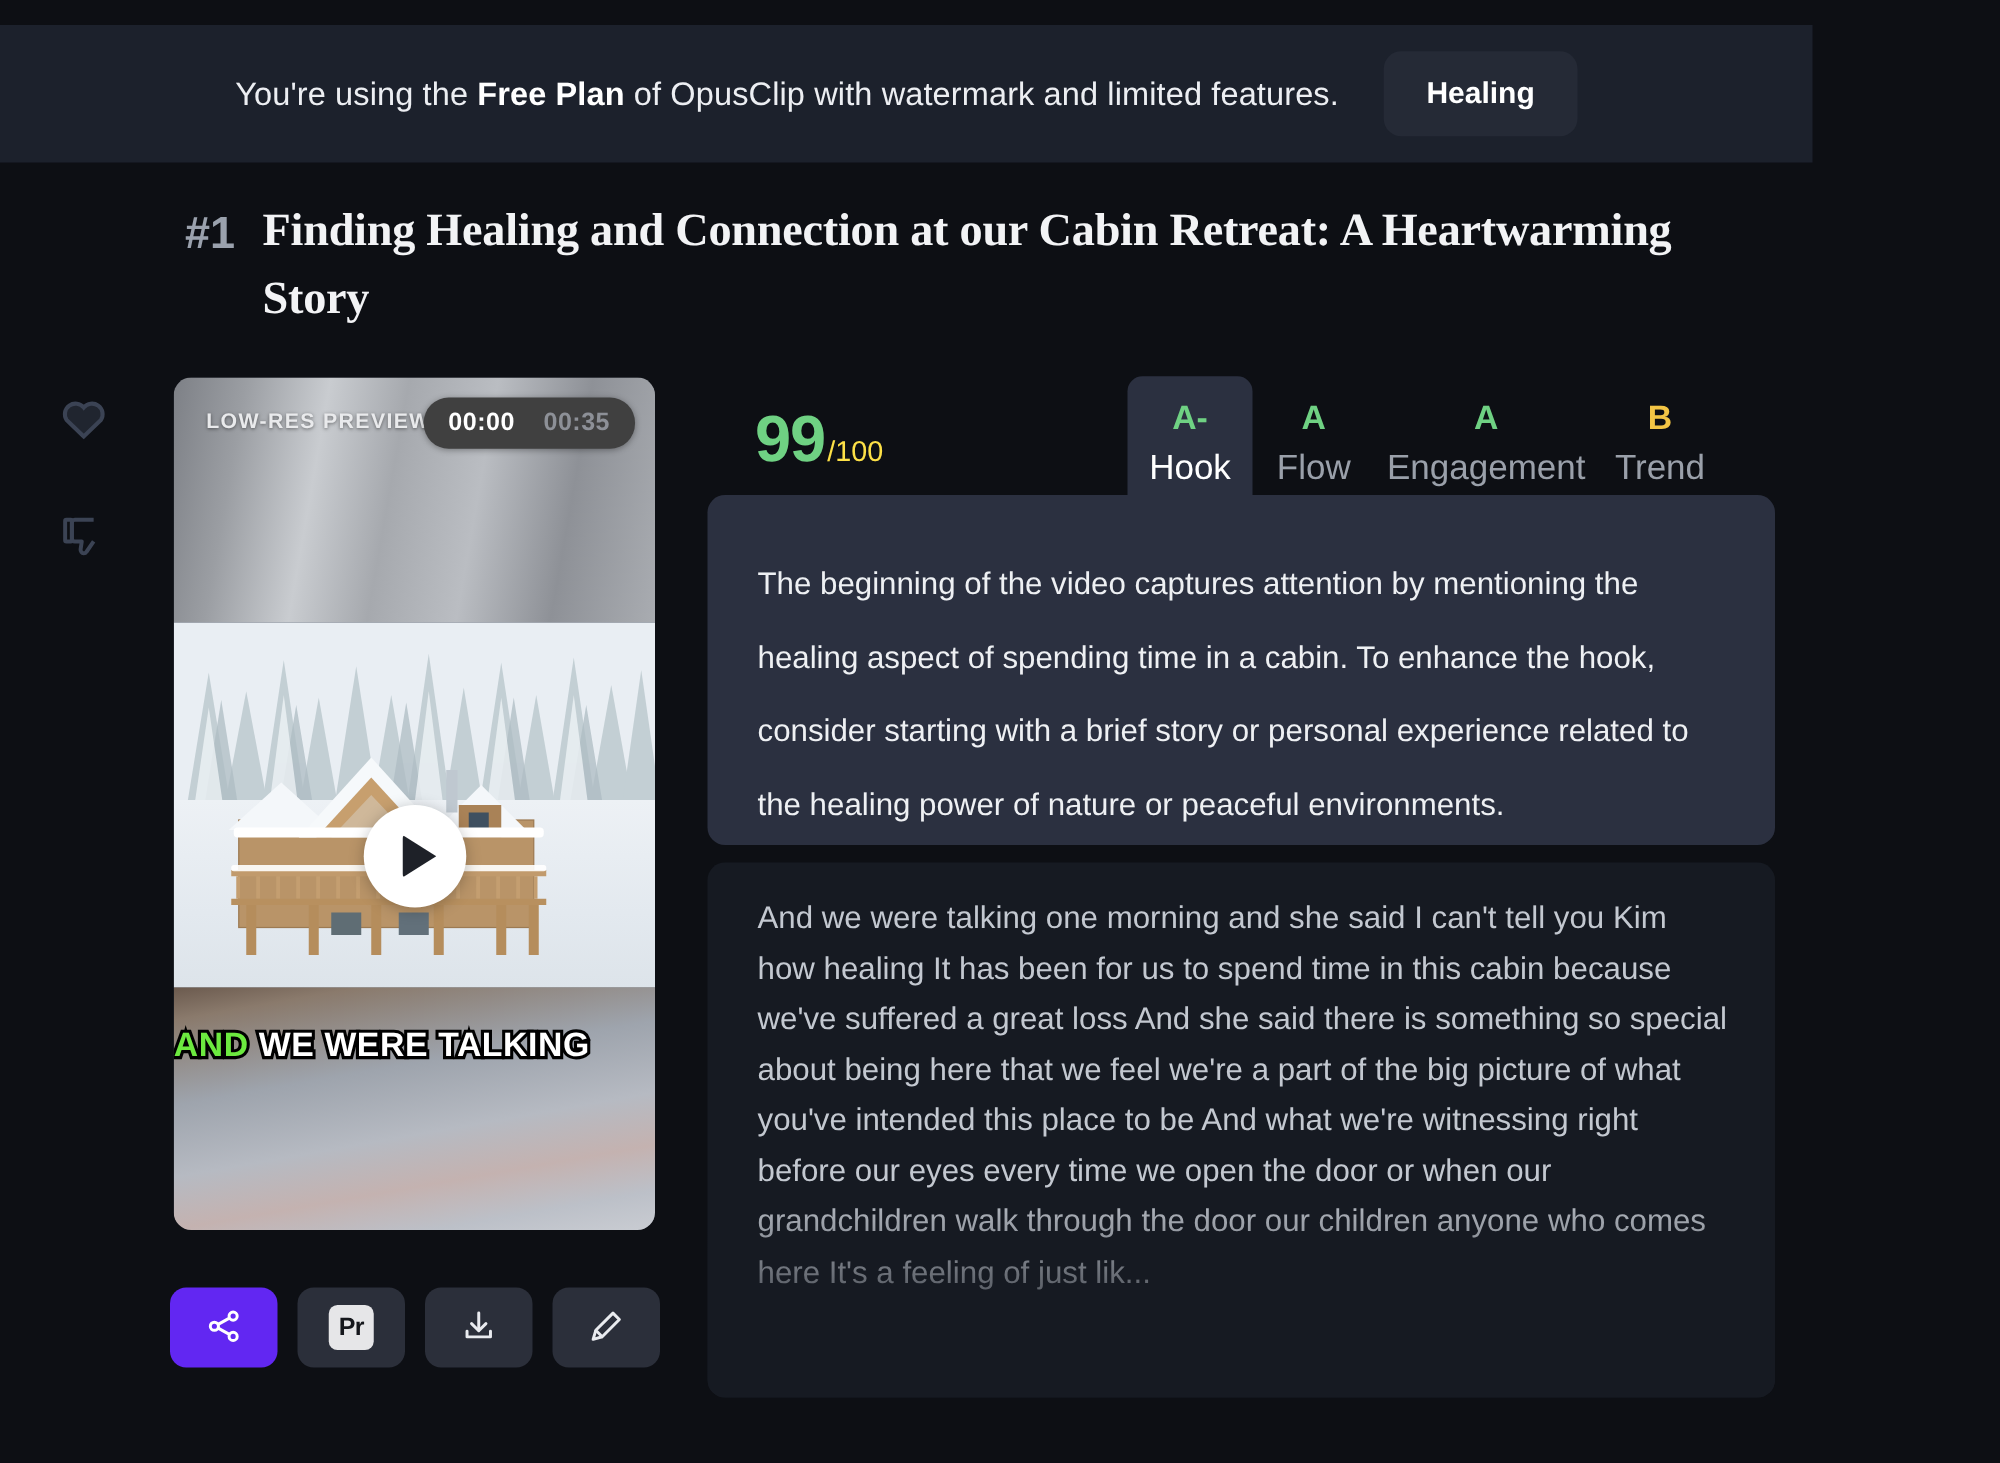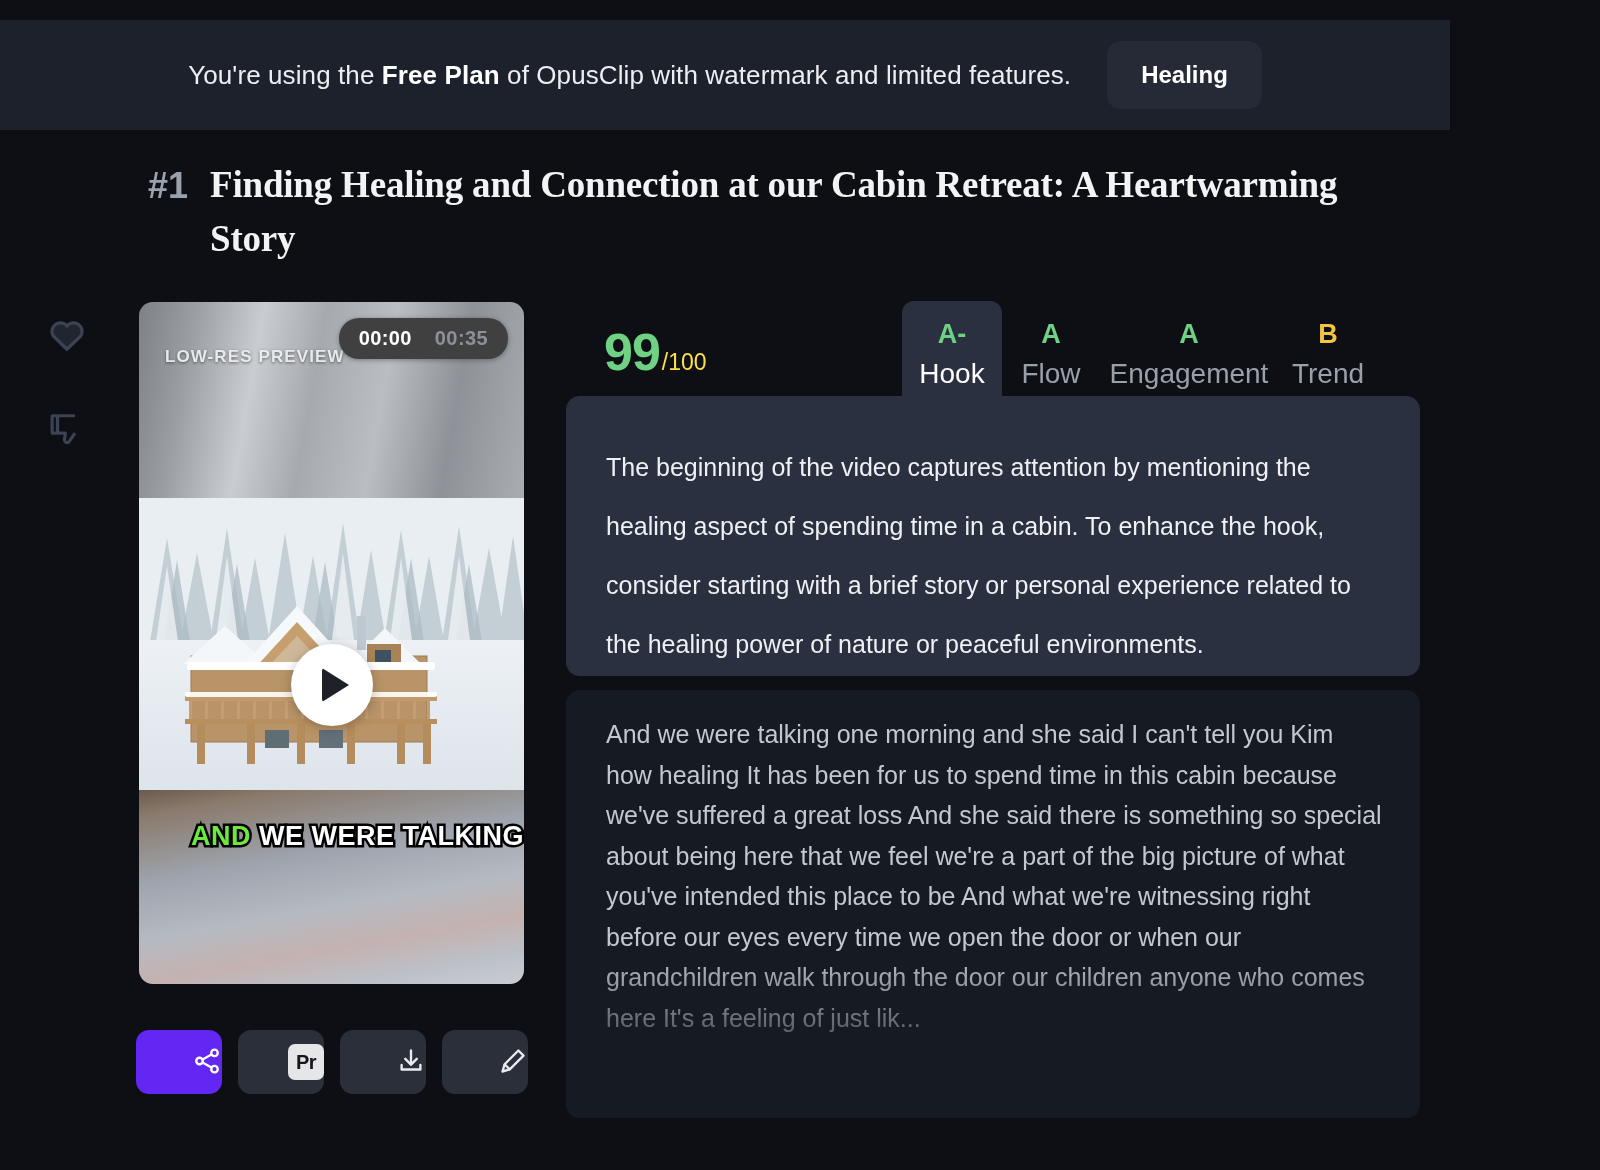--- a/index.html
+++ b/index.html
@@ -117,21 +117,20 @@
   .vid-blur-bottom {
     position: absolute; left: 0; top: 488px; width: 100%; height: 194px;
     background: linear-gradient(170deg,#6b5a4e 0%,#8a7a6c 10%,#9ea4ad 36%,#b6bac2 58%,#c4b2b0 74%,#bcc0c8 88%,#c9ccd2 100%);
   }
 
   .preview-tag {
     position: absolute; left: 26px; top: 25px;
     font-size: 17px; font-weight: 700; letter-spacing: 1.1px;
     color: #e9eaec;
     text-shadow: 0 1px 3px rgba(0,0,0,.5);
-    margin-top: 20px;
   }
   .time-pill {
     position: absolute; right: 16px; top: 16px;
     background: #404040;
     border-radius: 20px;
     padding: 9px 20px;
     font-size: 20px; font-weight: 700;
     letter-spacing: .4px;
     display: flex; gap: 23px;
     box-shadow: 0 1px 5px rgba(0,0,0,.35);
@@ -153,41 +152,41 @@
     width: 0; height: 0;
     border-left: 27px solid #1e2128;
     border-top: 17px solid transparent;
     border-bottom: 17px solid transparent;
     margin-left: 8px;
     border-radius: 3px;
   }
 
   .caption {
     position: absolute; left: 0; top: 518px; width: 100%;
-    text-align: right;
+    text-align: left;
     font-size: 27px; font-weight: 800;
     letter-spacing: .5px;
     line-height: 33px;
     -webkit-text-stroke: 5px #000;
     paint-order: stroke fill;
   }
   .caption .hl { color: #6ce93f; }
   .caption .pl { color: #ffffff; }
 
   
   .actions {
     position: absolute;
     left: 136px; top: 1030px;
     display: flex; gap: 16px;
   }
   .act {
     width: 86px; height: 64px;
     border-radius: 13px;
     background: #2b2f3a;
-    display: flex; align-items: center; justify-content: flex-end;
+    display: flex; align-items: center; justify-content: center;
     cursor: pointer;
     border: none;
   }
   .act.share { background: #6227f2; }
   .pr-badge {
     width: 36px; height: 36px;
     border-radius: 7px;
     background: #e6e6e8;
     color: #15171c;
     font-size: 20px; font-weight: 800;

